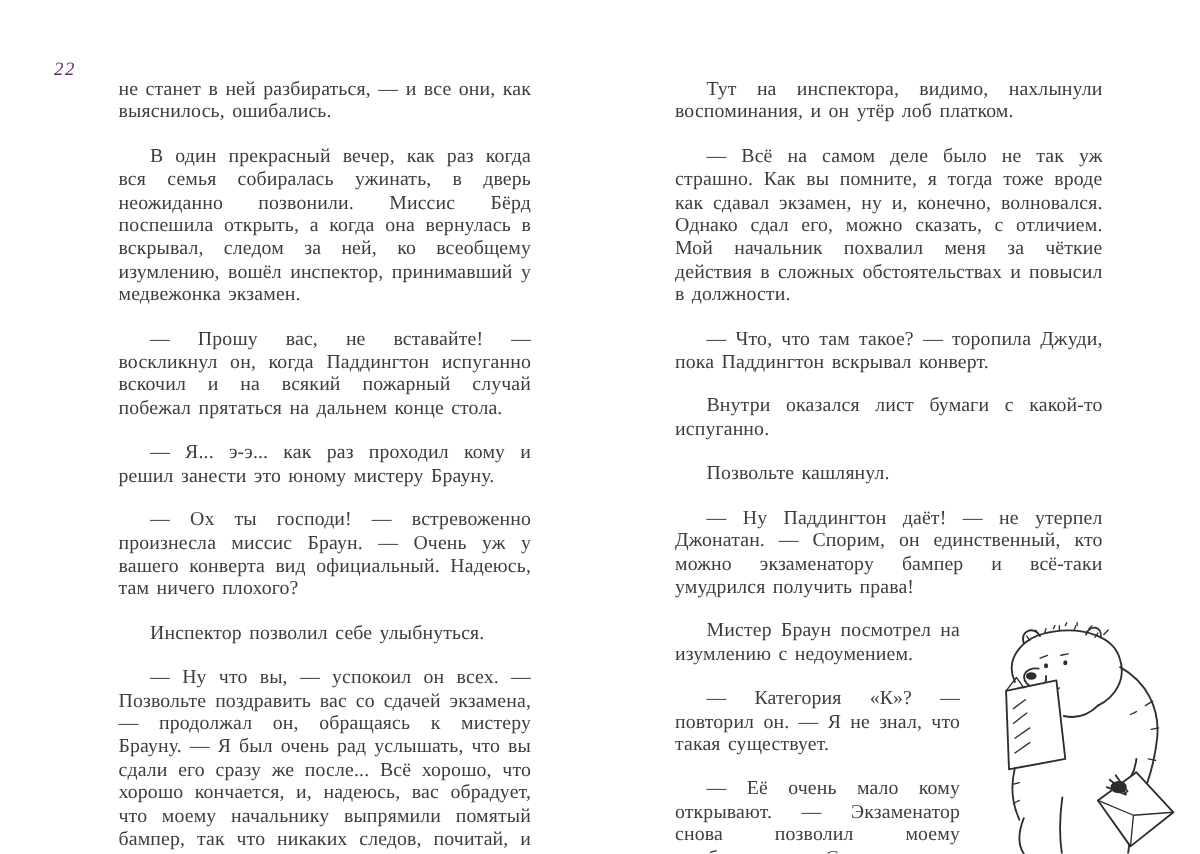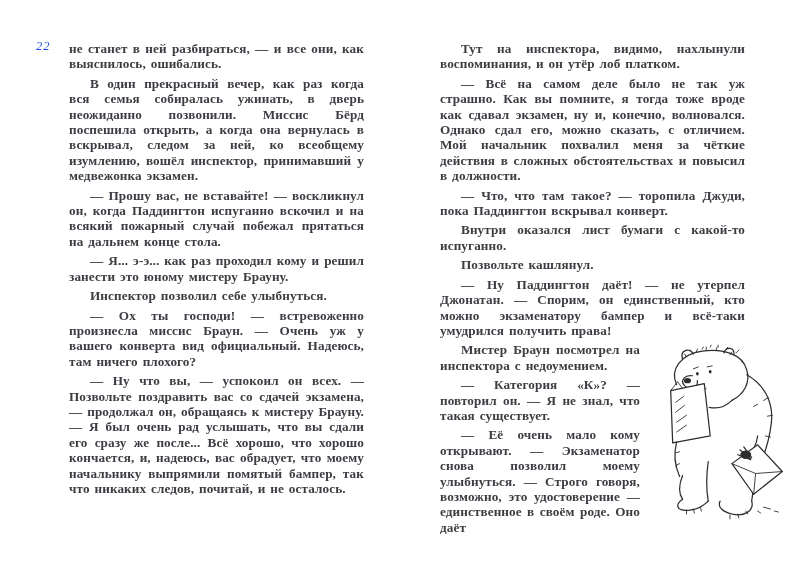--- a/index.html
+++ b/index.html
@@ -17,38 +17,37 @@
     background: #ffffff;
     font-family: "Liberation Serif", "DejaVu Serif", serif;
     color: #3b3d42;
   }
   .pagenum {
     position: absolute;
     top: 39px;
     font-style: italic;
     font-size: 12.5px;
     letter-spacing: 1px;
-    color: #1d4ed8;
+    color: #701a75;
   }
   .pagenum.left  { left: 36px; }
   .pagenum.right { left: 800px; }
   .column {
     position: absolute;
     top: 37px;
     font-size: 13.2px;
     line-height: 15.4px;
     letter-spacing: 0.1px;
     word-spacing: 1.5px;
   }
   .column.left  { left: 65px;  width: 303px; }
   .column.right { left: 436px; width: 313px; }
   p.para {
-    margin: 4px;
+    margin: 14px;
     text-align: justify;
-    font-weight: bold;
   }
   p.para.indent { text-indent: 21px; }
   .illus-float {
     float: right;
     width: 102px;
     height: 176px;
     margin: 2px 0 0 7px;
     position: relative;
   }
   .illus-float svg {
@@ -77,22 +76,22 @@
 
   <span class="pagenum left">22</span>
   <span class="pagenum right">23</span>
 
   <div class="column left">
     <div>
         <p class="para">не станет в ней разбираться, — и все они, как выяснилось, ошибались.</p>
         <p class="para indent">В один прекрасный вечер, как раз когда вся семья собиралась ужинать, в дверь неожиданно позвонили. Миссис Бёрд поспешила открыть, а когда она вернулась в вскрывал, следом за ней, ко всеобщему изумлению, вошёл инспектор, принимавший у медвежонка экзамен.</p>
         <p class="para indent">— Прошу вас, не вставайте! — воскликнул он, когда Паддингтон испуганно вскочил и на всякий пожарный случай побежал прятаться на дальнем конце стола.</p>
         <p class="para indent">— Я... э-э... как раз проходил кому и решил занести это юному мистеру Брауну.</p>
+        <p class="para indent">— Ох ты господи! — встревоженно произнесла миссис Браун. — Очень уж у вашего конверта вид официальный. Надеюсь, там ничего плохого?</p>
         <p class="para indent">Инспектор позволил себе улыбнуться.</p>
-        <p class="para indent">— Ох ты господи! — встревоженно произнесла миссис Браун. — Очень уж у вашего конверта вид официальный. Надеюсь, там ничего плохого?</p>
         <p class="para indent">— Ну что вы, — успокоил он всех. — Позвольте поздравить вас со сдачей экзамена, — продолжал он, обращаясь к мистеру Брауну. — Я был очень рад услышать, что вы сдали его сразу же после... Всё хорошо, что хорошо кончается, и, надеюсь, вас обрадует, что моему начальнику выпрямили помятый бампер, так что никаких следов, почитай, и не осталось.</p>
       </div>
   </div>
 
   <div class="column right">
     <div>
         <p class="para indent">Тут на инспектора, видимо, нахлынули воспоминания, и он утёр лоб платком.</p>
         <p class="para indent">— Всё на самом деле было не так уж страшно. Как вы помните, я тогда тоже вроде как сдавал экзамен, ну и, конечно, волновался. Однако сдал его, можно сказать, с отличием. Мой начальник похвалил меня за чёткие действия в сложных обстоятельствах и повысил в должности.</p>
         <p class="para indent">— Что, что там такое? — торопила Джуди, пока Паддингтон вскрывал конверт.</p>
         <p class="para indent">Внутри оказался лист бумаги с какой-то испуганно.</p>
@@ -146,19 +145,19 @@
         <path class="sk sk-thin" d="M86 120 L110 130 L137 128 M110 130 L108 151"></path>
 
         <ellipse class="sk-dark" cx="100" cy="111" rx="5.5" ry="4.2"></ellipse>
         <path class="sk" d="M94 106 l11 9 M98 103 l8 11 M92 111 l13 5"></path>
 
         <path class="sk sk-thin" d="M118 164 l7 2 M129 168 l4 1 M112 168 l3 2"></path>
       </svg>
     </div>
 
     <div>
-        <p class="para indent">Мистер Браун посмотрел на инспектора с недоумением.</p>
+        <p class="para indent">Мистер Браун посмотрел на изумлению с недоумением.</p>
         <p class="para indent">— Категория «К»? — повторил он. — Я не знал, что такая существует.</p>
         <p class="para indent">— Её очень мало кому открывают. — Экзаменатор снова позволил моему улыбнуться. — Строго говоря, возможно, это удостоверение — единственное в своём роде. Оно даёт</p>
       </div>
   </div>
 
 </div>
 
 </body></html>

